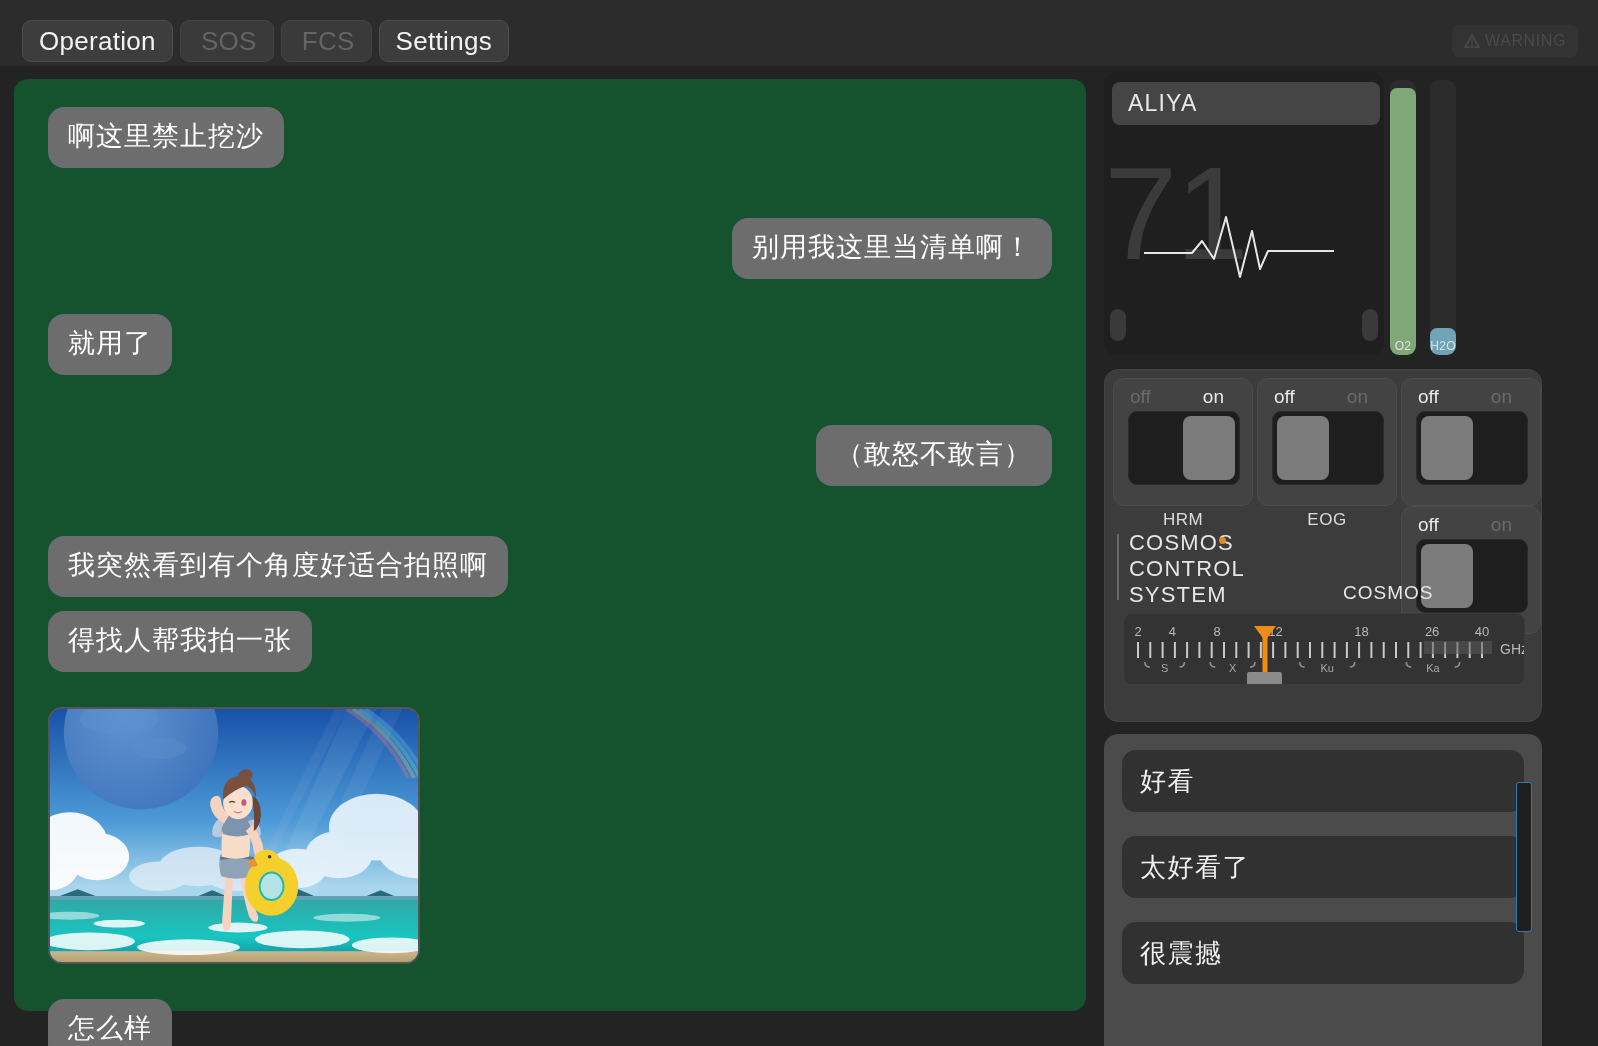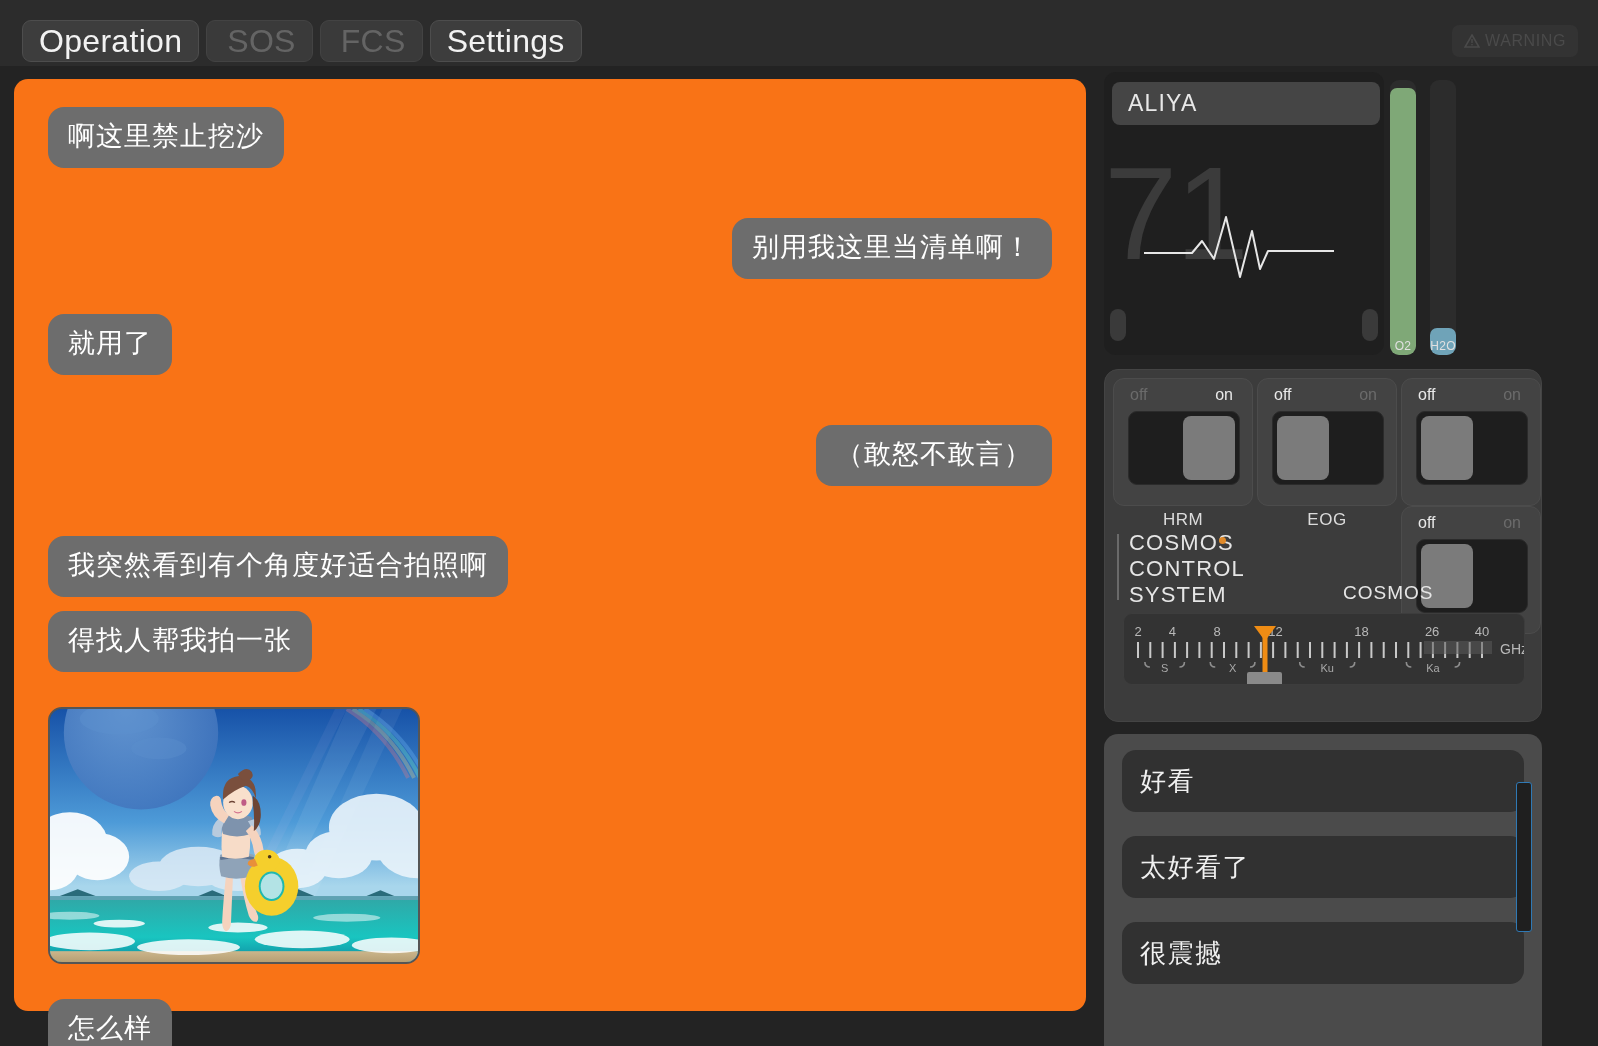--- a/index.html
+++ b/index.html
@@ -20,21 +20,21 @@
     position: absolute; left: 0; top: 0; width: 1598px; height: 66px;
     background: #2c2c2c;
   }
   .tabrow { position: absolute; left: 22px; top: 20px; display: flex; gap: 7px; }
   .tab {
     height: 42px; padding: 0 16px;
     display: flex; align-items: center;
     border-radius: 9px;
     background: #3a3a3a;
     color: #6a6a6a;
-    font-size: 32px;
+    font-size: 26px;
     letter-spacing: .3px;
     border: 1px solid #434343;
     white-space: nowrap;
   }
   .tab.active { background: #3d3d3d; color: #f2f2f2; border-color: #4d4d4d; }
   .tab.dim { color: #646464; padding-left: 20px; }
 
   #warning {
     position: absolute; right: 20px; top: 25px;
     height: 32px; padding: 0 12px;
@@ -44,21 +44,21 @@
     color: #4a4a4a;
     font-size: 16px;
     letter-spacing: .6px;
   }
   #warning svg { display: block; }
 
   
   #chatpanel {
     position: absolute; left: 14px; top: 79px;
     width: 1072px; height: 932px;
-    background: #f97316;
+    background: #14532d;
     border-radius: 14px;
     text-decoration: underline;
   }
   .msgs { position: absolute; inset: 0; padding: 28px 34px; }
   .msgrow { display: flex; margin-bottom: 14px; }
   .msgrow.left { justify-content: flex-start; }
   .msgrow.right { justify-content: flex-end; }
   .bubble {
     background: #6d6d6d;
     color: #ffffff;
@@ -155,24 +155,24 @@
     border: 1px solid #444;
   }
   .switchbox {
     position: absolute;
     width: 140px; height: 128px;
     background: #434343;
     border-radius: 11px;
     border: 1px solid #4c4c4c;
   }
   .sw-labels {
-    position: absolute; top: 7px; left: 0; right: 3px;
+    position: absolute; top: 7px; left: 0; right: 12px;
     display: flex; justify-content: space-between;
     padding: 0 16px;
-    font-size: 16px;
+    font-size: 19px;
     align-items: flex-end;
   }
   .sw-off { color: #6b6b6b; }
   .sw-on  { color: #6b6b6b; }
   .sw-labels.on-active .sw-on { color: #e9e9e9; }
   .sw-labels.off-active .sw-off { color: #e9e9e9; }
   .sw-track {
     position: absolute; left: 14px; top: 32px;
     width: 112px; height: 74px;
     background: #1e1e1e;

